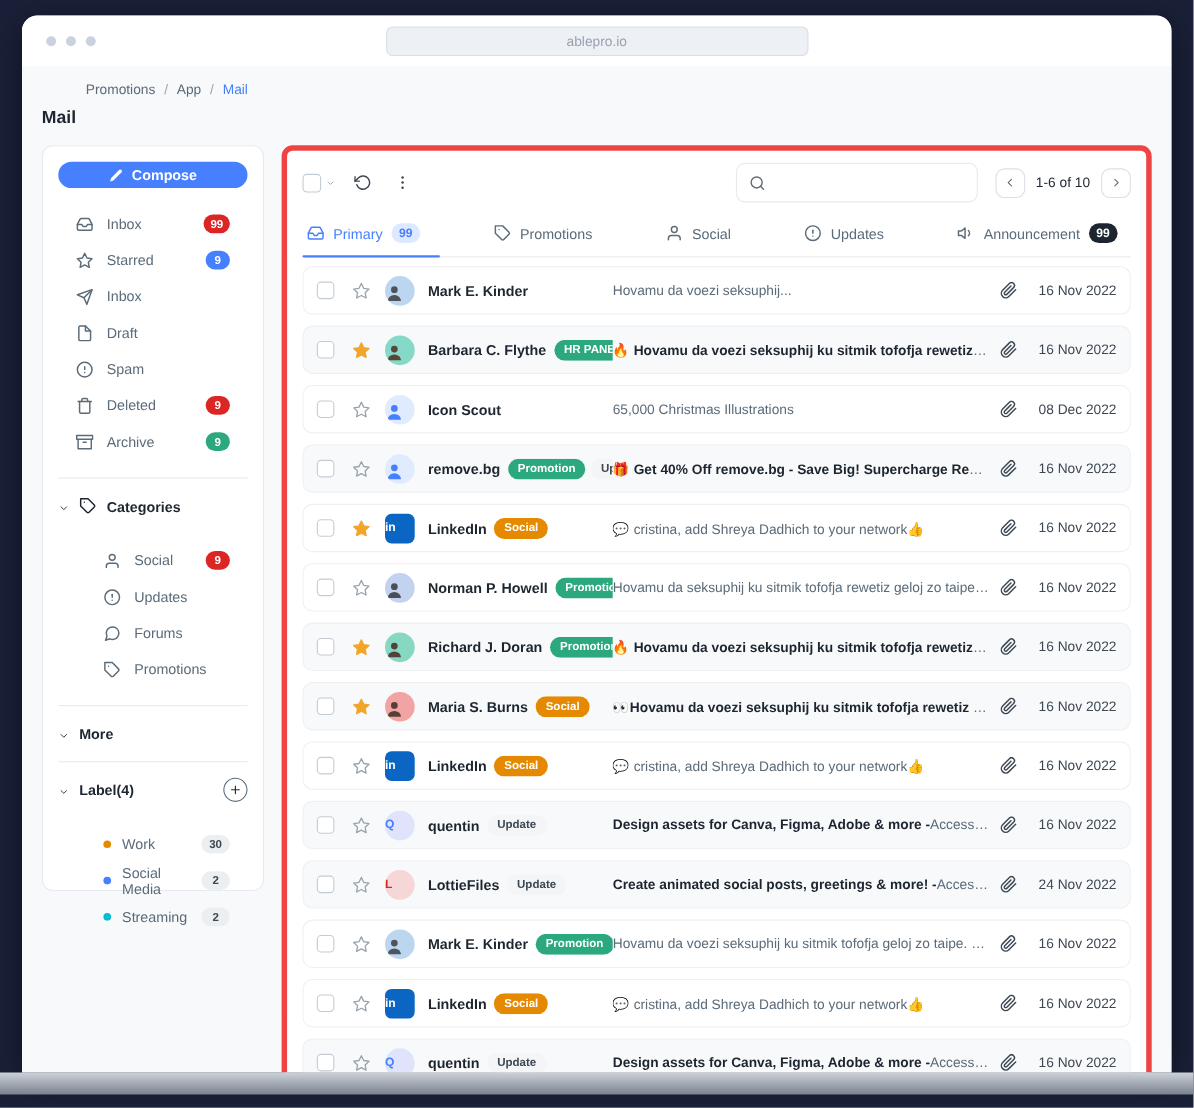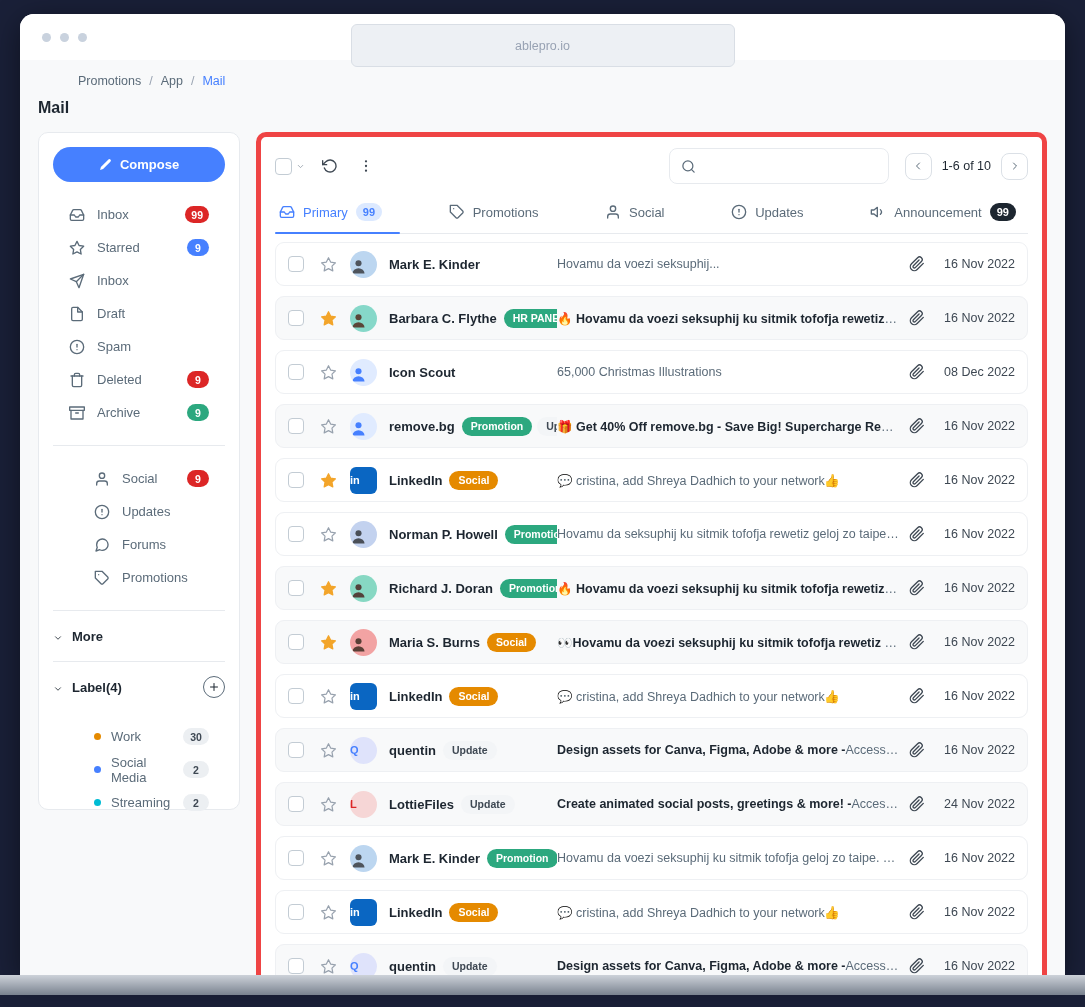--- a/index.html
+++ b/index.html
@@ -13,35 +13,35 @@
     position:absolute;left:20px;top:14px;width:1045px;height:961px;
     background:#ffffff;border-radius:14px 14px 0 0;overflow:hidden;
     box-shadow:0 6px 30px rgba(0,0,0,.45);
   }
   
   .titlebar{height:46px;background:#ffffff;position:relative;display:flex;align-items:center;padding:0 22px;}
   .dots{display:flex;gap:9px}
   .dots span{width:9px;height:9px;border-radius:50%;background:#c9d2de;display:block}
   .urlbar{
     position:absolute;left:50%;top:10px;transform:translateX(-50%);
-    width:384px;height:43px;background:#edf0f4;border:1px solid #d9dee5;border-radius:6px;
+    width:384px;height:27px;background:#edf0f4;border:1px solid #d9dee5;border-radius:6px;
     color:#98a2b3;font-size:12.5px;display:flex;align-items:center;justify-content:center;box-sizing:border-box;
   }
   
   .content{background:#f8f9fa;height:915px;padding:0 18px;box-sizing:border-box;overflow:hidden}
   .breadcrumb{padding-top:14px;font-size:12.5px;color:#5b6b79;display:flex;list-style:none;margin:0}
   .breadcrumb li{display:flex;align-items:center}
   .breadcrumb li + li::before{content:"/";margin:0 8px;color:#9aa4b2}
   .breadcrumb li.active{color:#4680ff}
   .page-title{font-size:16px;font-weight:700;color:#1d2630;margin:11px 0 0 0}
   .layout{display:flex;gap:16px;margin-top:15px;align-items:flex-start}
   
   .sidebar{width:202px;min-width:202px;background:#fff;border:1px solid #e7eaee;border-radius:10px;padding:14px;box-sizing:border-box;height:678px}
   .compose{
-    width:100%;height:35px;border:none;border-radius:18px;background:#4680ff;color:#fff;
+    width:100%;height:24px;border:none;border-radius:18px;background:#4680ff;color:#fff;
     font-size:13px;font-weight:600;display:flex;align-items:center;justify-content:center;gap:8px;
     cursor:pointer;margin-bottom:12px;font-family:inherit;
   }
   .compose .ic{width:13px;height:13px;color:#fff}
   ul.navlist{list-style:none;margin:16px;padding:0}
   .folder{display:flex;align-items:center;gap:12px;height:33px;color:#5b6b79;font-size:13px;cursor:pointer}
   .folder .ic{width:16px;height:16px;color:#5b6b79;flex:0 0 16px}
   .ic svg{width:100%;height:100%;display:block}
   .badge-pill{margin-left:auto;min-width:10px;height:17px;border-radius:9px;font-size:10.5px;font-weight:700;color:#fff;display:flex;align-items:center;justify-content:center;padding:0 6px}
   .divider{border-top:1px solid #e7eaee;margin:8px 0}
@@ -211,20 +211,32 @@
                   <line x1="10" y1="12" x2="14" y2="12"></line>
                 </svg>
               </span>
               <span>Archive</span>
               <span class="badge-pill" style="background-color: rgb(44, 168, 127);">9</span>
             </li>
           </ul>
 
         <div class="divider"></div>
 
+        <div class="sec-head">
+          <span class="caret"><svg viewBox="0 0 24 24" fill="none" stroke="currentColor" stroke-width="2" stroke-linecap="round" stroke-linejoin="round">
+                <polyline points="6 9 12 15 18 9"></polyline>
+              </svg></span>
+          <span class="ic">
+              <svg viewBox="0 0 24 24" fill="none" stroke="currentColor" stroke-width="2" stroke-linecap="round" stroke-linejoin="round">
+                <path d="M20.59 13.41l-7.17 7.17a2 2 0 0 1-2.83 0L2 12V2h10l8.59 8.59a2 2 0 0 1 0 2.83z"></path>
+                <line x1="7" y1="7" x2="7.01" y2="7"></line>
+              </svg>
+            </span>
+          <span>Categories</span>
+        </div>
         <ul class="navlist indent">
 
             <li class="folder">
               <span class="ic">
                 <svg viewBox="0 0 24 24" fill="none" stroke="currentColor" stroke-width="2" stroke-linecap="round" stroke-linejoin="round">
                   <path d="M20 21v-2a4 4 0 0 0-4-4H8a4 4 0 0 0-4 4v2"></path>
                   <circle cx="12" cy="7" r="4"></circle>
                 </svg>
               </span>
               <span>Social</span>

